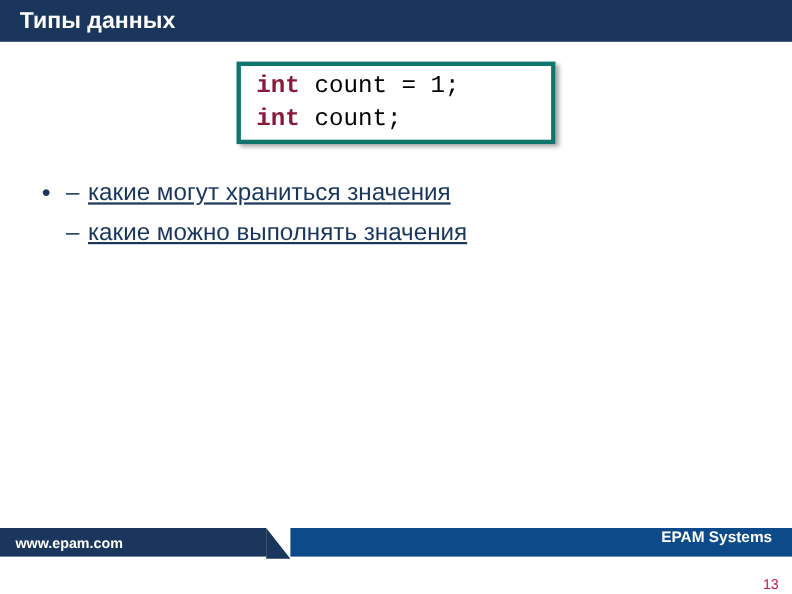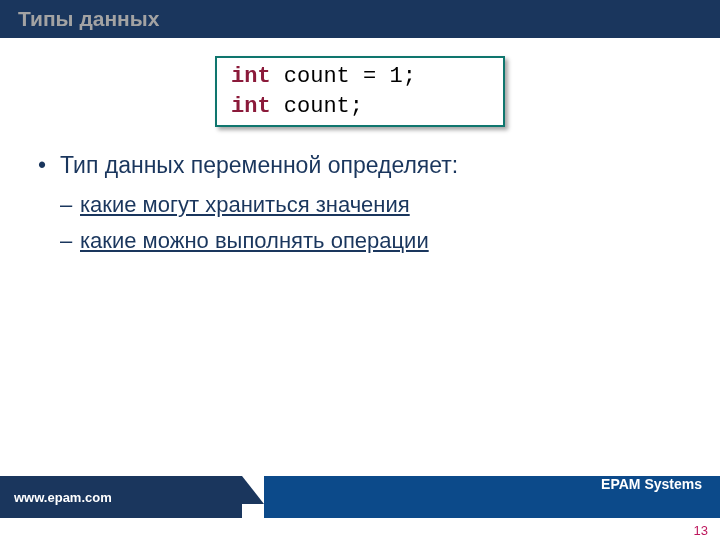--- a/index.html
+++ b/index.html
@@ -6,29 +6,29 @@
     body {
       width: 720px;
       height: 540px;
       font-family: Arial, "Helvetica Neue", sans-serif;
       background: #fff;
       position: relative;
       overflow: hidden;
     }
     .header-bar {
       background: #1a365d;
-      color: #a3a3a3;
+      color: #ffffff;
       padding: 7px 18px;
       font-size: 21px;
       font-weight: bold;
     }
     .code-box {
       margin: 18px auto 0 auto;
       width: 290px;
-      border: 2px solid #0f766e;
+      border: 4px solid #0f766e;
       padding: 4px 14px 4px 14px;
       font-family: "Consolas", "Courier New", monospace;
       font-size: 22px;
       line-height: 1.35;
       box-shadow: 3px 3px 4px rgba(0,0,0,0.35);
       background: #fff;
     }
     .kw { color: #8b1a3a; font-weight: bold; }
     .content {
       padding: 22px 38px 0 38px;
@@ -50,23 +50,23 @@
     ul.level2 > li { position: relative; padding-left: 20px; margin-bottom: 4px; font-size: 22px; text-decoration: underline; }
     ul.level2 > li::before {
       content: "–";
       position: absolute;
       left: 0;
       top: 0;
     }
     .footer-bar {
       position: absolute;
       left: 0;
-      bottom: 22px;
+      bottom: 34px;
       width: 100%;
-      height: 42px;
+      height: 26px;
       display: flex;
     }
     .footer-left {
       background: #1a365d;
       color: #fff;
       font-size: 13px;
       font-weight: bold;
       display: flex;
       align-items: center;
       padding-left: 14px;
@@ -109,27 +109,26 @@
     <span class="kw">int</span><span> count = 1;</span>
   </div>
   <div>
     <span class="kw">int</span><span> count;</span>
   </div>
 </div>
 
 <div class="content">
   <ul class="level1">
     <li>
-      <span>Тип данных переменной определяет:</span>
       <ul class="level2">
         <li>
           <span>какие могут храниться значения</span>
         </li>
         <li>
-          <span>какие можно выполнять операции</span>
+          <span>какие можно выполнять значения</span>
         </li>
       </ul>
     </li>
   </ul>
 </div>
 
 <div class="footer-bar">
   <div class="footer-left">
     <span>www.epam.com</span>
   </div>

